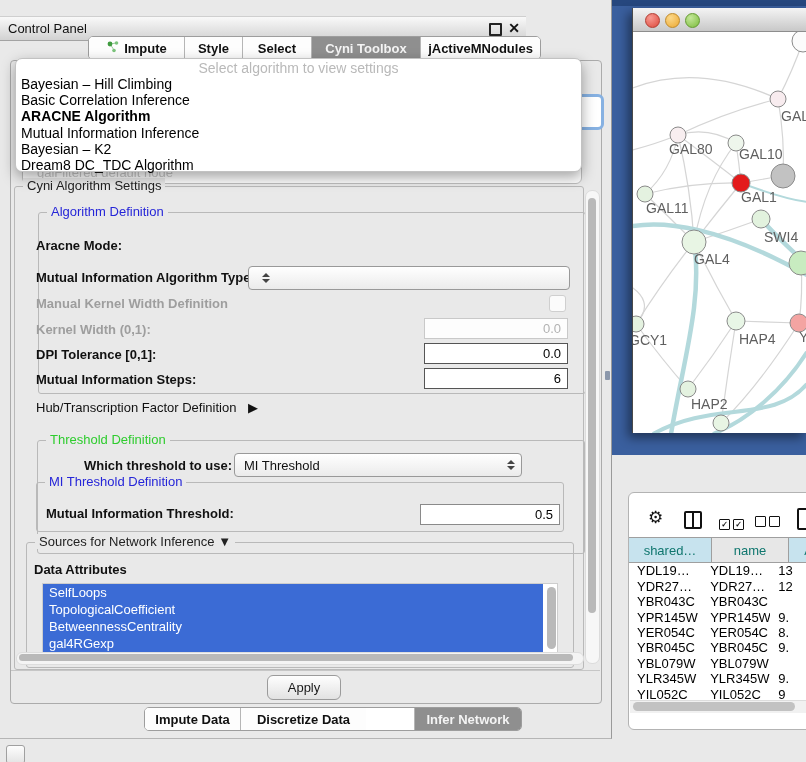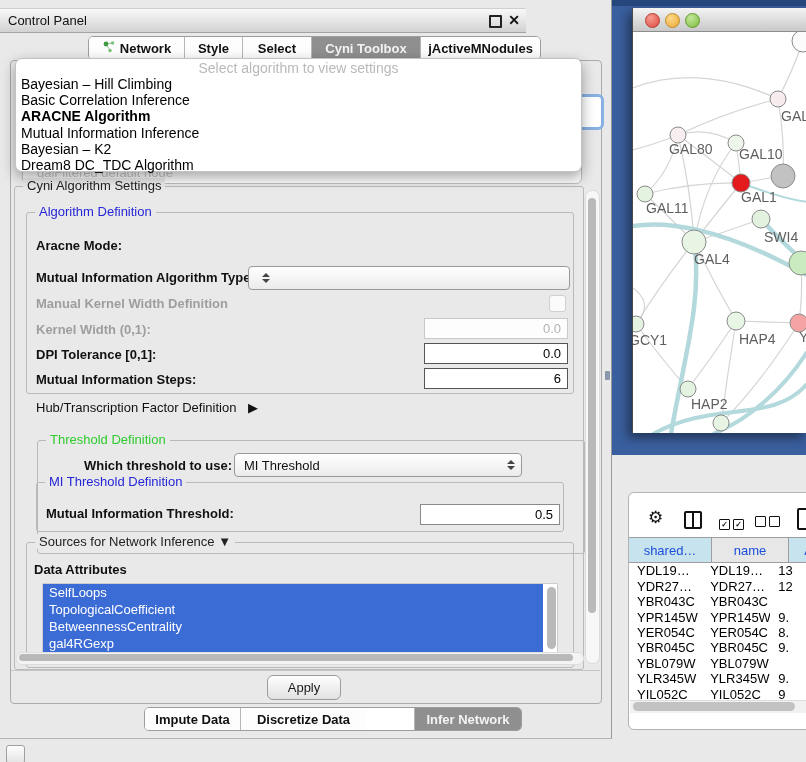--- a/index.html
+++ b/index.html
@@ -2,21 +2,21 @@
 <html><head>
 <meta charset="utf-8">
 <style>
   html,body{margin:0;padding:0;background:#e9e9e9;}
   #root{position:relative;width:806px;height:762px;overflow:hidden;
         font-family:"Liberation Sans",sans-serif;background:#e9e9e9;color:#1a1a1a;}
   .abs{position:absolute;}
   
   #cp-window{left:0;top:0;width:611px;height:738px;background:#e9e9e9;
              border-right:1px solid #9a9a9a;border-bottom:1px solid #b5b5b5;}
-  #cp-titlebar{left:0;top:8px;width:526px;height:23px;
+  #cp-titlebar{left:0;top:16px;width:526px;height:23px;
     background:linear-gradient(#f9f9f9,#d2d2d2);
     border-top:1px solid #cfcfcf;border-bottom:1px solid #a3a3a3;}
   #cp-title{left:8px;top:0;height:23px;line-height:23px;font-size:13px;color:#111;}
   #float-btn{right:24px;top:6px;width:9px;height:9px;border:2px solid #222;border-radius:1px;position:absolute;}
   #close-btn{right:6px;top:0;height:23px;line-height:22px;font-size:14px;font-weight:bold;color:#111;position:absolute;cursor:default;}
   
   .seg-bar{display:flex;height:22px;border:1px solid #9d9d9d;border-radius:5px;background:#fff;overflow:hidden;}
   .seg{display:flex;align-items:center;justify-content:center;font-size:13px;font-weight:600;
        color:#111;border-left:1px solid #b6b6b6;white-space:nowrap;background:#fdfdfd;}
   .seg:first-child{border-left:none;}
@@ -84,21 +84,21 @@
   .ticon{position:absolute;top:13px;z-index:4;}
   #gear-icon{left:648px;font-size:17px;line-height:17px;color:#111;top:509px;}
   #cols-icon{left:684px;top:511px;width:14px;height:14px;border:2px solid #111;border-radius:2px;}
   #cols-icon i{position:absolute;left:6px;top:0;width:2px;height:14px;background:#111;display:block;}
   .cb{display:inline-block;width:9px;height:9px;border:1.5px solid #111;border-radius:1px;margin-right:3px;
       font-size:8px;line-height:9px;font-weight:bold;text-align:center;color:#111;}
   #checks-icon{left:719px;top:513px;}
   #boxes-icon{left:755px;top:513px;}
   #page-icon{left:797px;top:508px;width:14px;height:18px;border:2px solid #111;border-radius:2px;background:#fff;}
   #t-header{left:629px;top:537px;height:26px;display:flex;z-index:3;}
-  .th{display:flex;align-items:center;justify-content:center;font-size:13px;color:#1d4ed8;
+  .th{display:flex;align-items:center;justify-content:center;font-size:13px;color:#0f766e;
       border-right:1px solid #9f9f9f;border-top:1px solid #9f9f9f;border-bottom:1px solid #9f9f9f;box-sizing:border-box;}
   #t-rows{left:629px;top:563px;width:177px;height:137px;overflow:hidden;z-index:3;}
   .t-row{display:flex;height:15.4px;align-items:flex-end;font-size:13px;color:#000;}
   .td{padding-left:8px;box-sizing:border-box;white-space:nowrap;overflow:hidden;}
   #t-hscroll{left:630px;top:700px;width:176px;height:12px;background:#f1f1f1;border-top:1px solid #ddd;z-index:4;}
   #t-hscroll .sb-thumb{left:3px;top:1px;width:162px;height:9px;background:#c2c2c2;}
   #cp-hscroll{left:16px;top:652px;width:566px;height:11px;background:#f4f4f4;border:1px solid #ddd;border-radius:6px;z-index:5;}
   #cp-hscroll .sb-thumb{left:2px;top:1px;width:554px;height:7px;}
   #corner-btn{left:6px;top:745px;width:17px;height:17px;border:1px solid #a0a0a0;border-radius:3px;
     background:linear-gradient(#fdfdfd,#e4e4e4);}
@@ -118,21 +118,21 @@
 
     <div id="top-tabs" class="abs seg-bar" style="left:88px;top:36px;">
         <div class="seg" style="width: 95px;">
           <span><svg width="14" height="13" viewBox="0 0 14 13" style="margin-right:4px">
               <line x1="4" y1="4" x2="10" y2="3" stroke="#9cc79c" stroke-width="1"></line>
               <line x1="4" y1="4" x2="8" y2="10" stroke="#9cc79c" stroke-width="1"></line>
               <circle cx="4" cy="4" r="2.4" fill="#3f9b3f"></circle>
               <circle cx="10.5" cy="3" r="1.8" fill="#7cc47c"></circle>
               <circle cx="8" cy="10.5" r="1.8" fill="#7cc47c"></circle>
             </svg></span>
-          <span>Network</span>
+          <span>Impute</span>
         </div>
         <div class="seg" style="width: 57px;">
           <span>Style</span>
         </div>
         <div class="seg" style="width: 68px; justify-content: center;">
           <span>Select</span>
         </div>
         <div class="seg sel" style="width: 108px;">
           <span>Cyni Toolbox</span>
         </div>
@@ -155,21 +155,21 @@
           <div class="dd-item">Mutual Information Inference</div>
           <div class="dd-item">Bayesian – K2</div>
           <div class="dd-item">Dream8 DC_TDC Algorithm</div>
         </div>
     </div>
 
     <div class="fset" style="left:14px;top:186px;width:568px;height:482px;">
       <span class="fset-legend">Cyni Algorithm Settings</span>
     </div>
 
-    <div class="fset" style="left:26px;top:212px;width:546px;height:180px;">
+    <div class="fset" style="left:38px;top:212px;width:546px;height:180px;">
       <span class="fset-legend blue">Algorithm Definition</span>
     </div>
     <div class="lbl" style="left:36px;top:238px;">Aracne Mode:</div>
     <div class="lbl" style="left:36px;top:270px;">Mutual Information Algorithm Type:</div>
     <div class="combo" style="left:248px;top:266px;width:322px;height:24px;">
       <span class="spin">
           <i class="up"></i>
           <i class="dn"></i>
         </span>
     </div>

